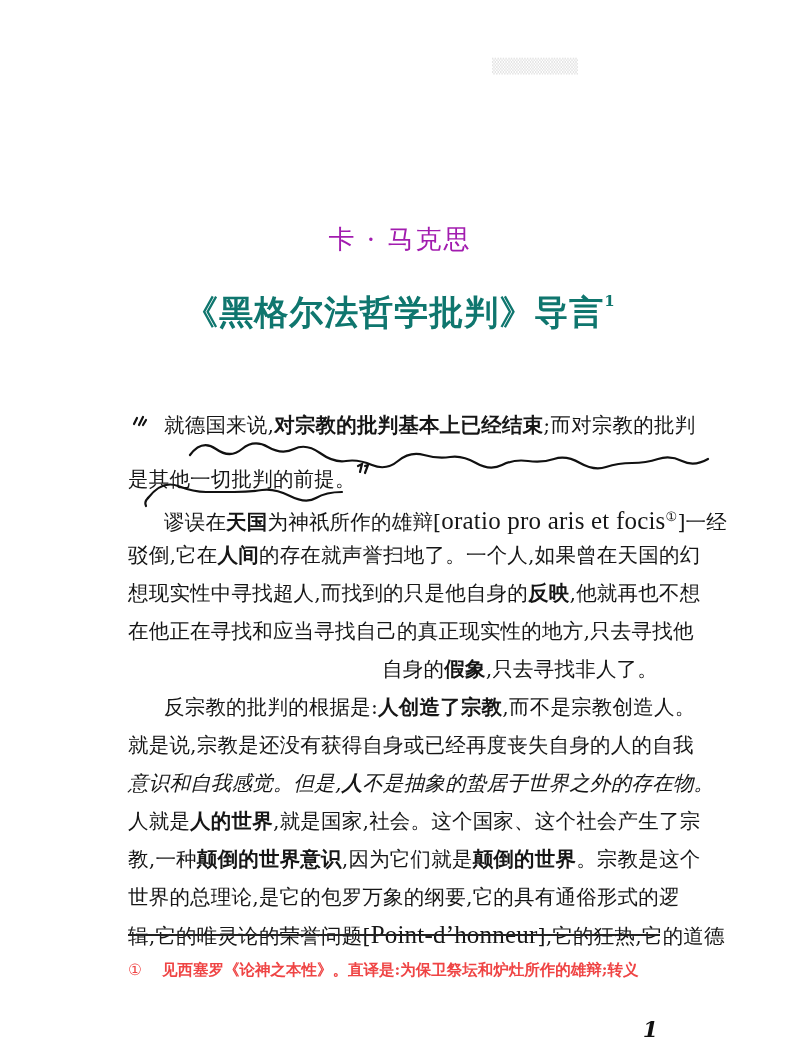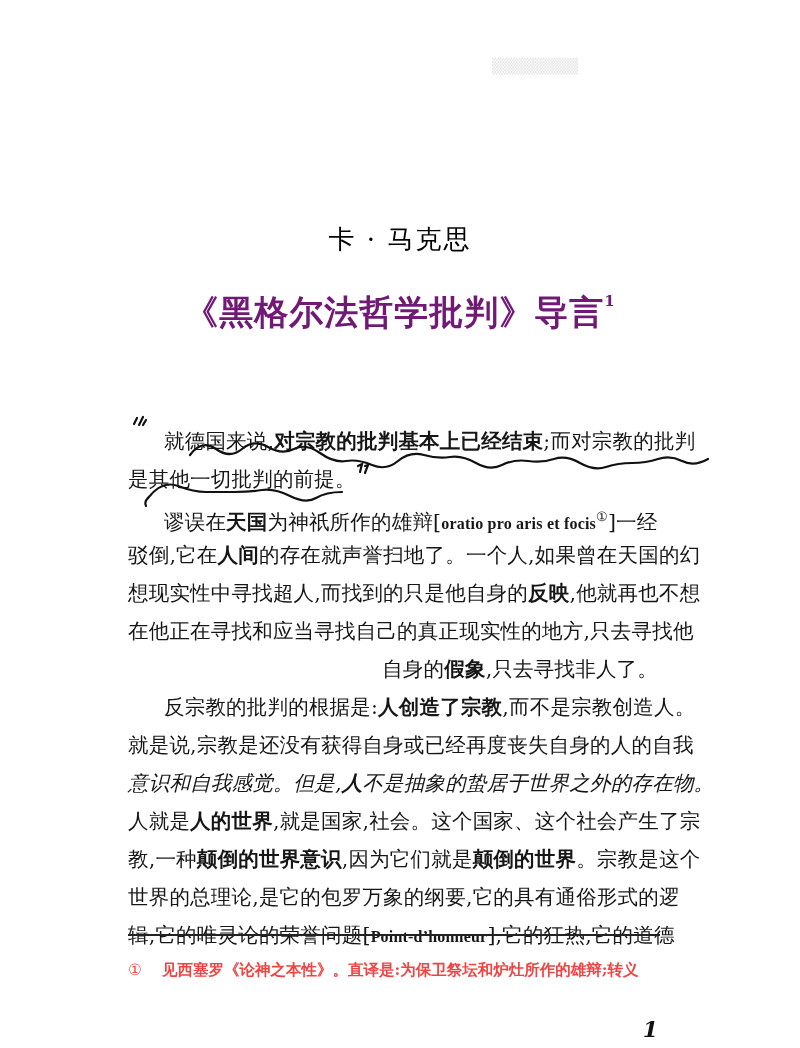--- a/index.html
+++ b/index.html
@@ -6,34 +6,34 @@
   body {
     width: 800px; height: 1048px; background: #ffffff;
     position: relative; overflow: hidden;
     font-family: "DejaVu Serif", "Liberation Serif", serif;
     color: #161616;
   }
   .page { position: absolute; inset: 0; }
   .ghost { position: absolute; color: #e4e4e4; font-size: 14px; white-space: nowrap; }
   .author {
     position: absolute; top: 222px; left: 0; width: 800px; text-align: center;
-    font-size: 26px; letter-spacing: 2px; color: #000000;
+    font-size: 26px; letter-spacing: 2px; color: #a21caf;
   }
   .title {
     position: absolute; top: 290px; left: 0; width: 800px; text-align: center;
-    font-size: 34px; font-weight: bold; letter-spacing: 1px; color: #701a75;
+    font-size: 34px; font-weight: bold; letter-spacing: 1px; color: #0f766e;
   }
   .title sup { font-size: 15px; vertical-align: top; position: relative; top: 2px; }
   .line {
     position: absolute; left: 128px; width: 530px; font-size: 20.5px;
     line-height: 38px; white-space: nowrap; letter-spacing: 0.2px;
   }
   .line.indent { left: 164px; width: 494px; }
   .line b { font-weight: bold; }
-  .latin { font-family: "Liberation Serif", serif; font-size: 16px; font-weight: bold; }
+  .latin { font-family: "Liberation Serif", serif; font-size: 25px; }
   .fnmark { font-size: 13px; vertical-align: super; }
   .rule {
     position: absolute; left: 128px; top: 934px; width: 532px; height: 2px;
     background: #222;
   }
   .footnote {
     position: absolute; left: 128px; width: 540px; font-size: 15.5px;
     line-height: 24px; font-weight: bold; white-space: nowrap; color: #ef4444;
   }
   .footnote .num { display: inline-block; width: 34px; font-weight: normal; }
@@ -50,21 +50,21 @@
 
   <div class="ghost" style="left:492px; top:58px;">▒▒▒▒▒▒▒▒</div>
 
   <div class="author">卡 · 马克思</div>
 
   <div class="title">
     <span>《黑格尔法哲学批判》导言</span><sup>1</sup>
   </div>
 
   <div id="body-text">
-      <div class="line indent" style="top: 422px;"><span>就德国来说,</span><b>对宗教的批判基本上已经结束</b><span>;</span><span>而对宗教的批判</span></div>
+      <div class="line indent" style="top: 406px;"><span>就德国来说,</span><b>对宗教的批判基本上已经结束</b><span>;</span><span>而对宗教的批判</span></div>
       <div class="line" style="top: 460px;"><span>是其他一切批判的前提。</span></div>
       <div class="line indent" style="top: 498px;"><span>谬误在</span><b>天国</b><span>为神祇所作的雄辩[</span><span class="latin">oratio pro aris et focis</span><span class="fnmark">①</span><span>]一经</span></div>
       <div class="line" style="top: 536px;"><span>驳倒,它在</span><b>人间</b><span>的存在就声誉扫地了。一个人,如果曾在天国的幻</span></div>
       <div class="line" style="top: 574px;"><span>想现实性中寻找超人,而找到的只是他自身的</span><b>反映</b><span>,他就再也不想</span></div>
       <div class="line" style="top: 612px;"><span>在他正在寻找和应当寻找自己的真正现实性的地方,只去寻找他</span></div>
       <div class="line" style="top: 650px; text-align: right;"><span>自身的</span><b>假象</b><span>,只去寻找非人了。</span></div>
       <div class="line indent" style="top: 688px;"><span>反宗教的批判的根据是:</span><b>人创造了宗教</b><span>,而不是宗教创造人。</span></div>
       <div class="line" style="top: 726px;"><span>就是说,宗教是还没有获得自身或已经再度丧失自身的人的自我</span></div>
       <div class="line" style="top: 764px; font-style: italic;"><span>意识和自我感觉。但是,</span><b>人</b><span>不是抽象的蛰居于世界之外的存在物。</span></div>
       <div class="line" style="top: 802px;"><span>人就是</span><b>人的世界</b><span>,就是国家,社会。这个国家、这个社会产生了宗</span></div>

